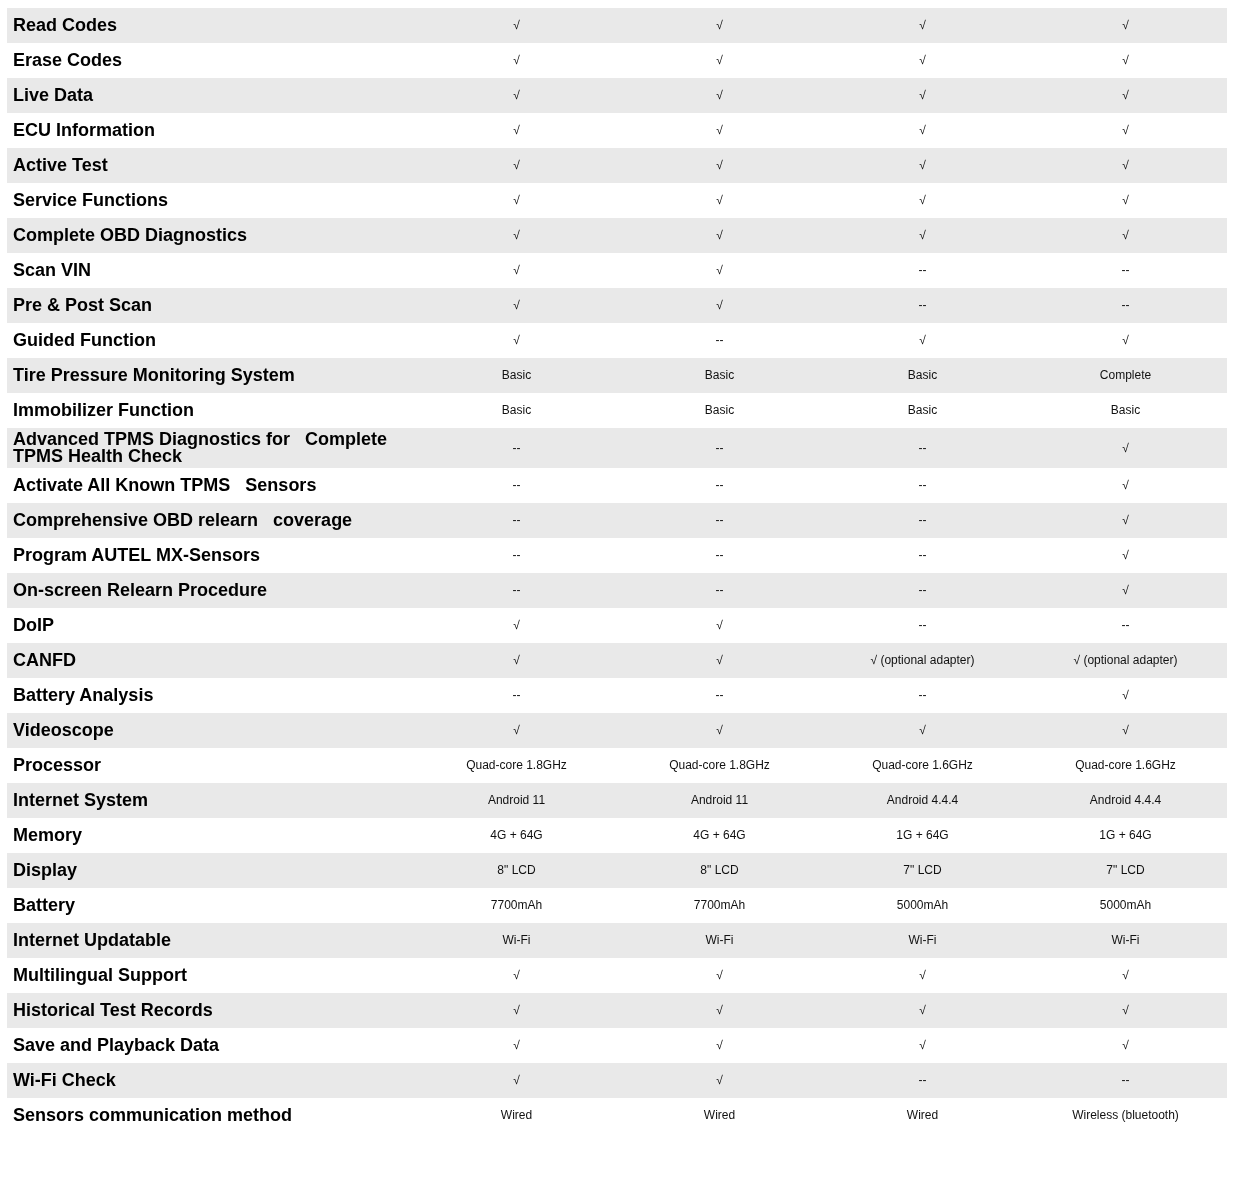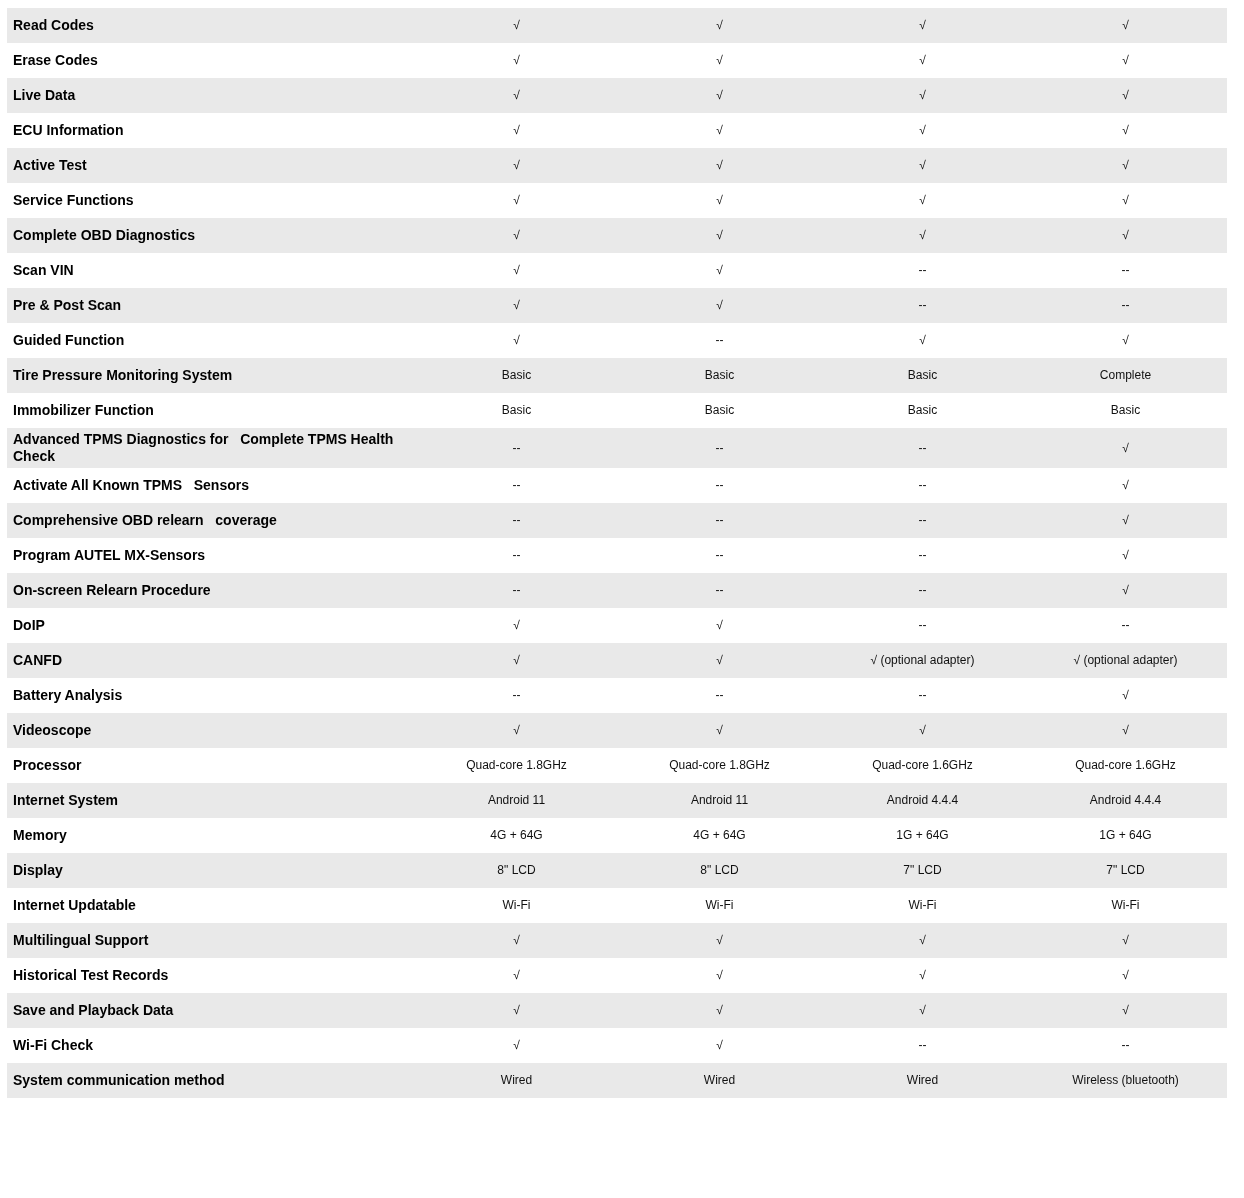--- a/index.html
+++ b/index.html
@@ -22,21 +22,21 @@
   }
   table.compare td {
     box-sizing: border-box;
     height: 35px;
     vertical-align: middle;
     padding: 3px 6px;
     line-height: 17px;
   }
   td.feature-label {
     width: 408px;
-    font-size: 14px;
+    font-size: 18px;
     font-weight: bold;
     color: #000000;
     text-align: left;
     padding-left: 7px;
     white-space: pre-wrap;
   }
   td.feature-value {
     width: 203px;
     font-size: 12px;
     font-weight: normal;
@@ -220,20 +220,27 @@
     <td class="feature-value">1G + 64G</td>
   </tr>
         <tr>
     <td class="feature-label">Display</td>
     <td class="feature-value">8" LCD</td>
     <td class="feature-value">8" LCD</td>
     <td class="feature-value">7" LCD</td>
     <td class="feature-value">7" LCD</td>
   </tr>
         <tr>
+    <td class="feature-label">Battery</td>
+    <td class="feature-value">7700mAh</td>
+    <td class="feature-value">7700mAh</td>
+    <td class="feature-value">5000mAh</td>
+    <td class="feature-value">5000mAh</td>
+  </tr>
+        <tr>
     <td class="feature-label">Internet Updatable</td>
     <td class="feature-value">Wi-Fi</td>
     <td class="feature-value">Wi-Fi</td>
     <td class="feature-value">Wi-Fi</td>
     <td class="feature-value">Wi-Fi</td>
   </tr>
         <tr>
     <td class="feature-label">Multilingual Support</td>
     <td class="feature-value">√</td>
     <td class="feature-value">√</td>
@@ -255,21 +262,21 @@
     <td class="feature-value">√</td>
   </tr>
         <tr>
     <td class="feature-label">Wi-Fi Check</td>
     <td class="feature-value">√</td>
     <td class="feature-value">√</td>
     <td class="feature-value">--</td>
     <td class="feature-value">--</td>
   </tr>
         <tr>
-    <td class="feature-label">System communication method</td>
+    <td class="feature-label">Sensors communication method</td>
     <td class="feature-value">Wired</td>
     <td class="feature-value">Wired</td>
     <td class="feature-value">Wired</td>
     <td class="feature-value">Wireless (bluetooth)</td>
   </tr>
       </tbody>
   </table>
 </div>
 
 </body></html>

